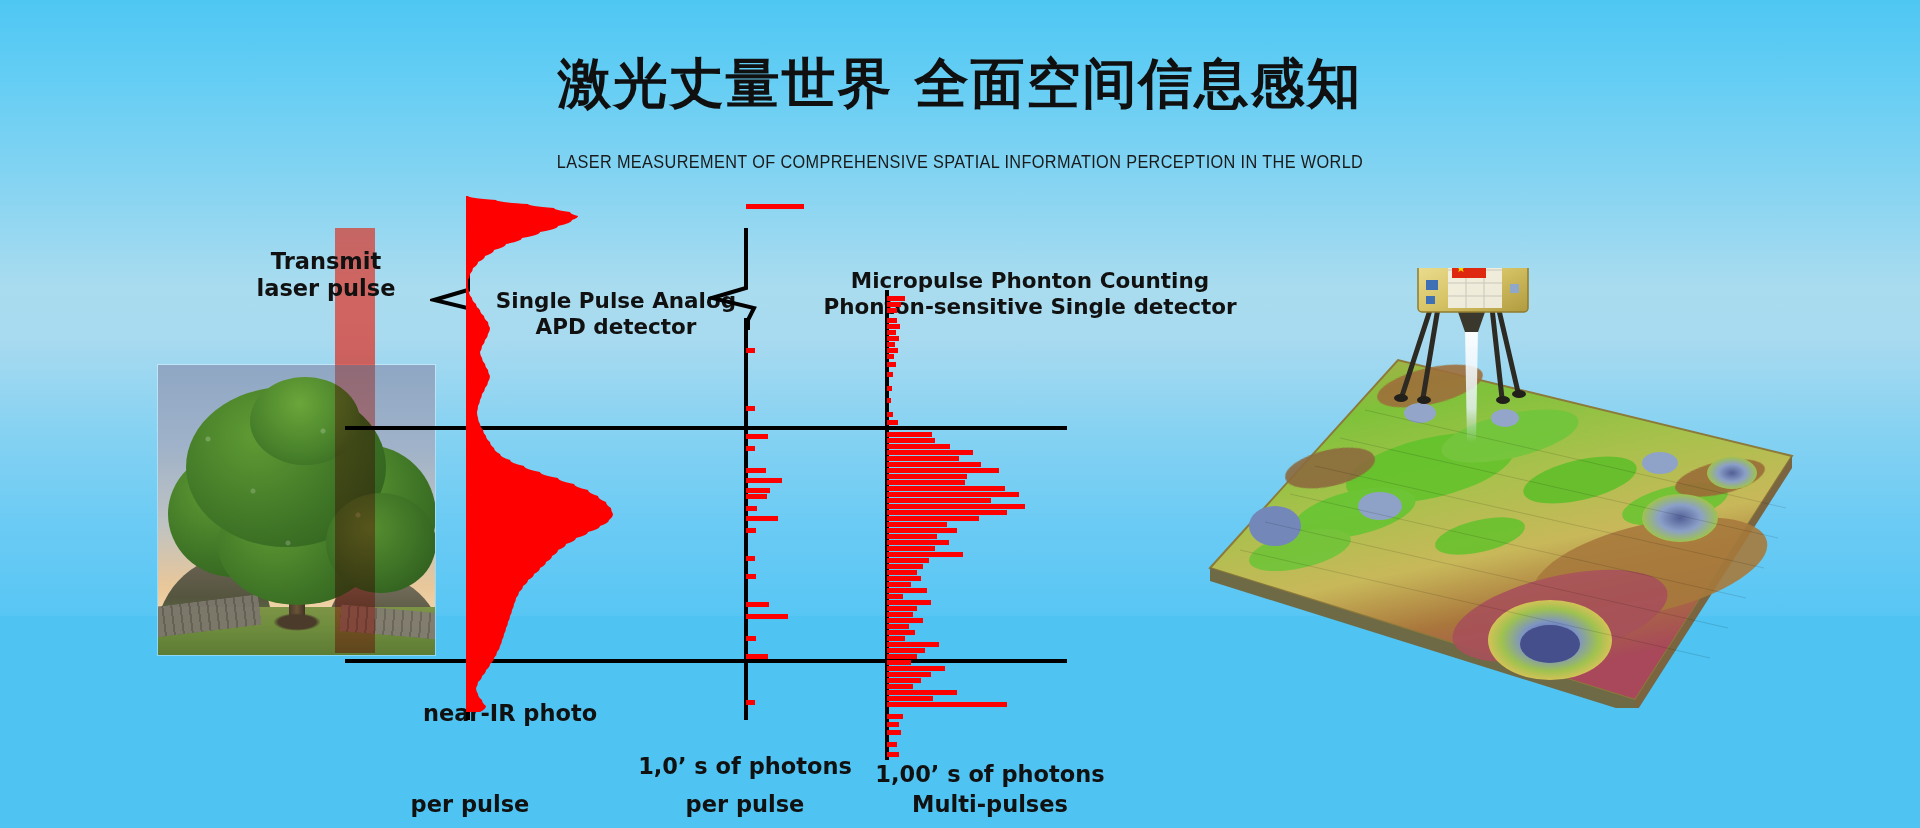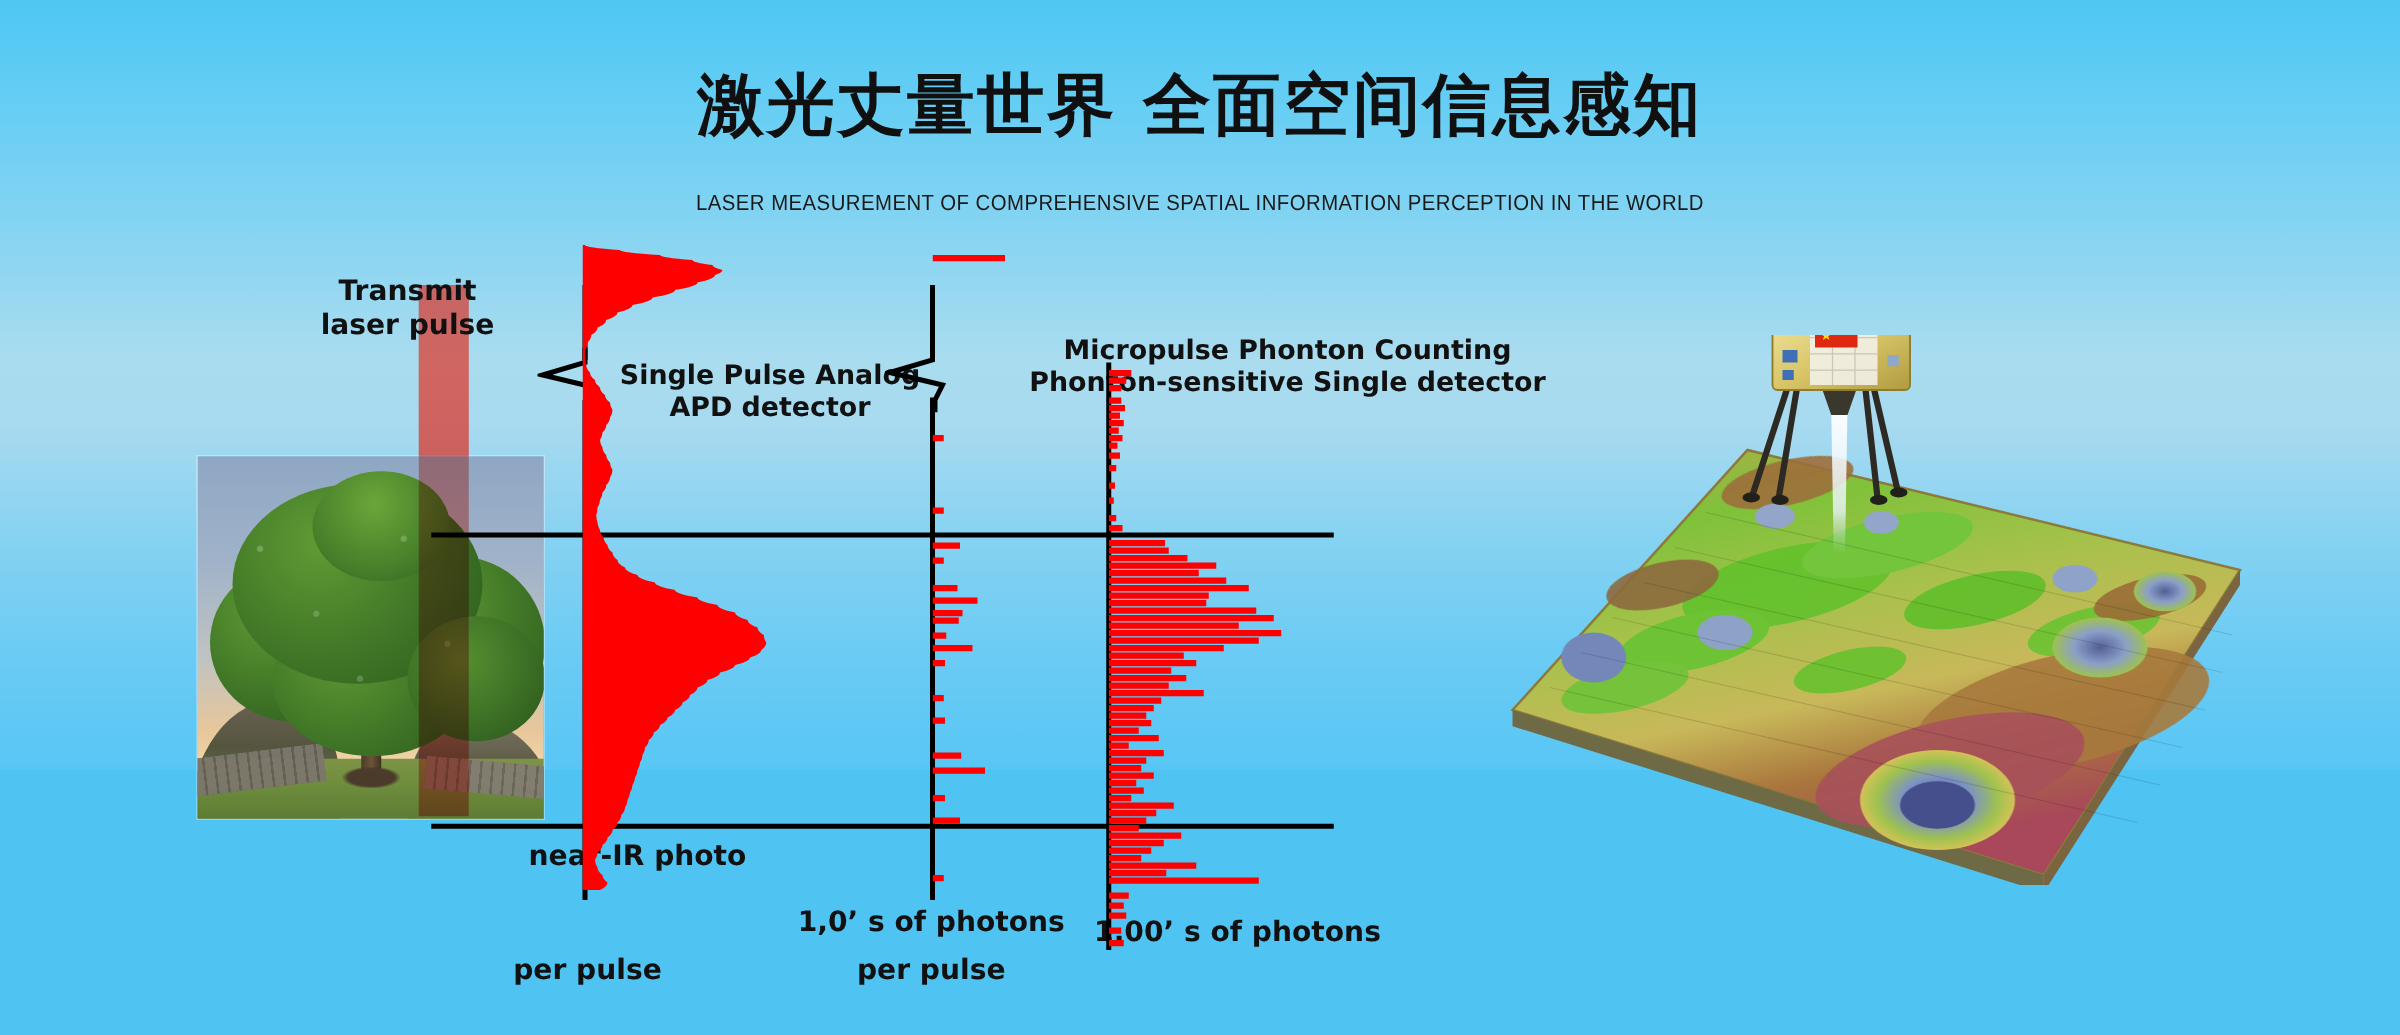--- a/index.html
+++ b/index.html
@@ -36,21 +36,21 @@
     transform:scaleX(0.93);
   }
 
   
   .callout{
     position:absolute;color:#111;font-weight:700;
     font-family:"DejaVu Sans","Liberation Sans",sans-serif;
     line-height:1.22;text-align:center;white-space:pre-line;
   }
   .callout.sz21{font-size:21.5px;}
-  .callout.sz22{font-size:22.5px;}
+  .callout.sz22{font-size:22.5px;margin-top:28px;}
 
   
   .photo{
     position:absolute;left:158px;top:365px;width:277px;height:290px;
     overflow:hidden;
     box-shadow:0 0 0 1px rgba(255,255,255,.35);
   }
   .photo .sky{
     position:absolute;inset:0;
     background:linear-gradient(to bottom,#8fa7c4 0%,#9fb2c9 28%,#bfc3c2 55%,#e8c79a 76%,#f3d9ad 88%,#cdbe94 100%);
@@ -175,20 +175,21 @@
 
   <div class="callout sz21" style="left:820px;top:268px;width:420px;">Micropulse Phonton Counting
 Phonton-sensitive Single detector</div>
 
   <div class="callout sz22" style="left:355px;top:763px;width:230px;">per pulse</div>
 
   <div class="callout sz22" style="left:630px;top:725px;width:230px;">1,0’ s of photons</div>
   <div class="callout sz22" style="left:630px;top:763px;width:230px;">per pulse</div>
 
   <div class="callout sz22" style="left:870px;top:733px;width:240px;">1,00’ s of photons</div>
+  <div class="callout sz22" style="left:870px;top:763px;width:240px;">Multi-pulses</div>
 
   <div class="hline" style="left:345px;top:426px;width:722px;"></div>
   <div class="hline" style="left:345px;top:659px;width:722px;"></div>
 
   <div class="vaxis" style="left:466px;top:228px;height:60px;"></div>
   <div class="vaxis" style="left:466px;top:320px;height:400px;"></div>
 
   <div class="vaxis" style="left:744px;top:228px;height:58px;"></div>
   <div class="vaxis" style="left:744px;top:318px;height:402px;"></div>
 

